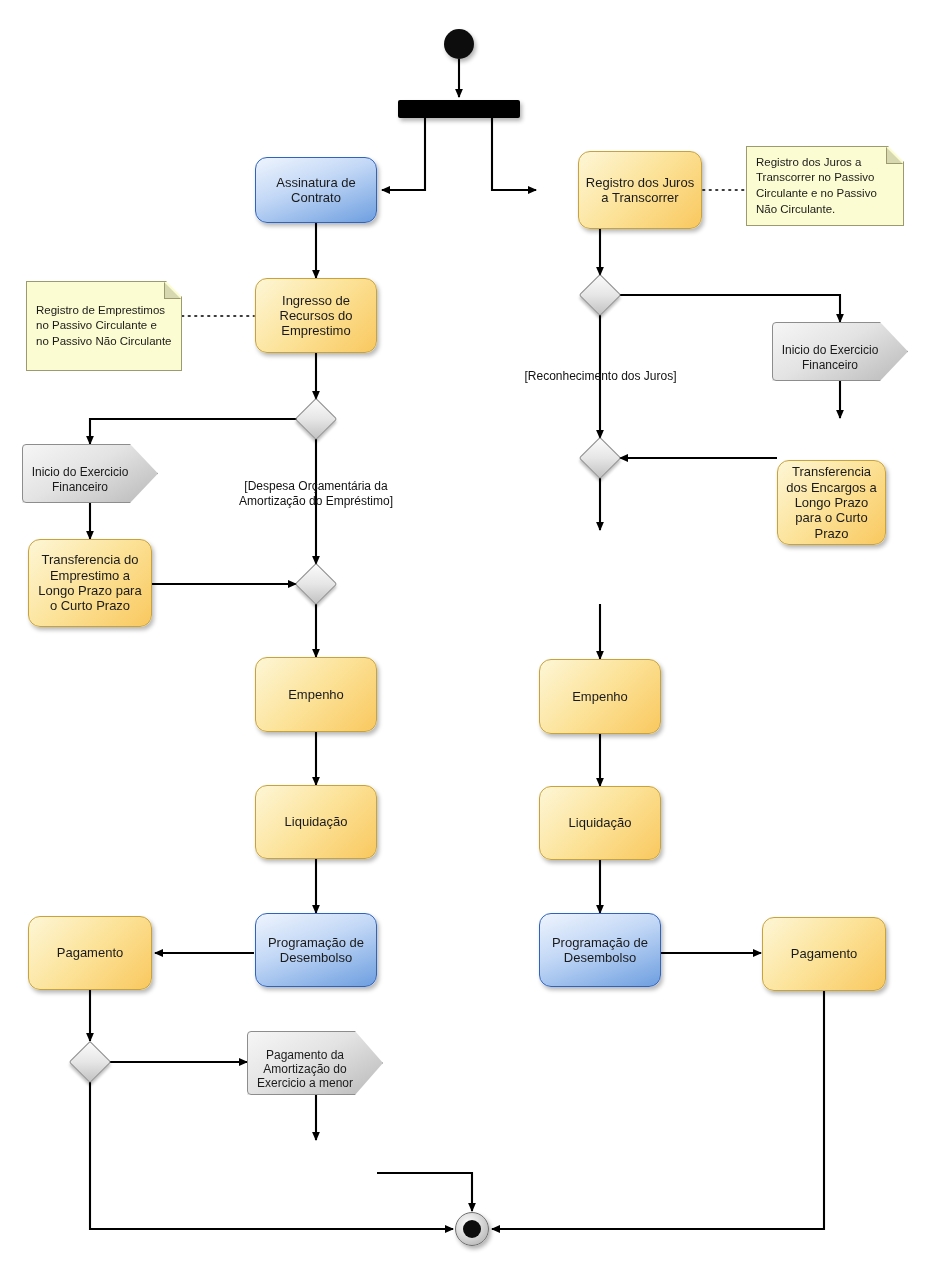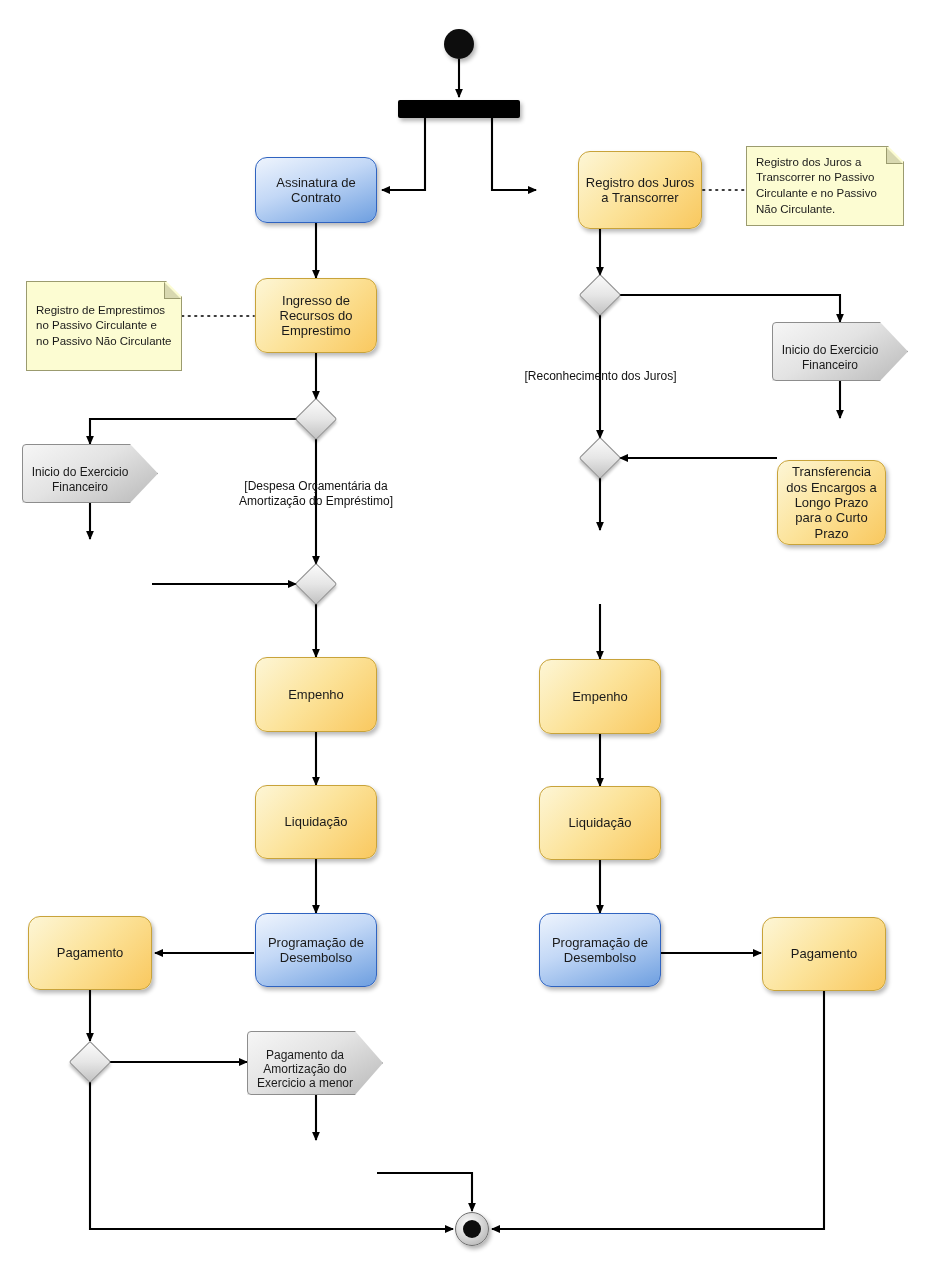--- a/index.html
+++ b/index.html
@@ -124,20 +124,23 @@
     <span class="fold"></span>
     <span>Registro de Emprestimos no Passivo Circulante e no Passivo Não Circulante</span>
   </div>
 
   <div class="node diamond" style="left:301px;top:404px;"></div>
 
   <div class="node signal" style="left:22px;top:444px;width:136px;height:59px;">
     <span>Inicio do Exercicio Financeiro</span>
   </div>
 
+  <div class="node act" style="left:28px;top:539px;width:124px;height:88px;">
+    <span>Transferencia do Emprestimo a Longo Prazo para o Curto Prazo</span>
+  </div>
 
   <div class="guard" style="left:212px;top:479px;width:208px;">[Despesa Orçamentária da Amortização do Empréstimo]</div>
 
   <div class="node diamond" style="left:301px;top:569px;"></div>
 
   <div class="node act" style="left:255px;top:657px;width:122px;height:75px;">
     <span>Empenho</span>
   </div>
 
   <div class="node act" style="left:255px;top:785px;width:122px;height:74px;">

